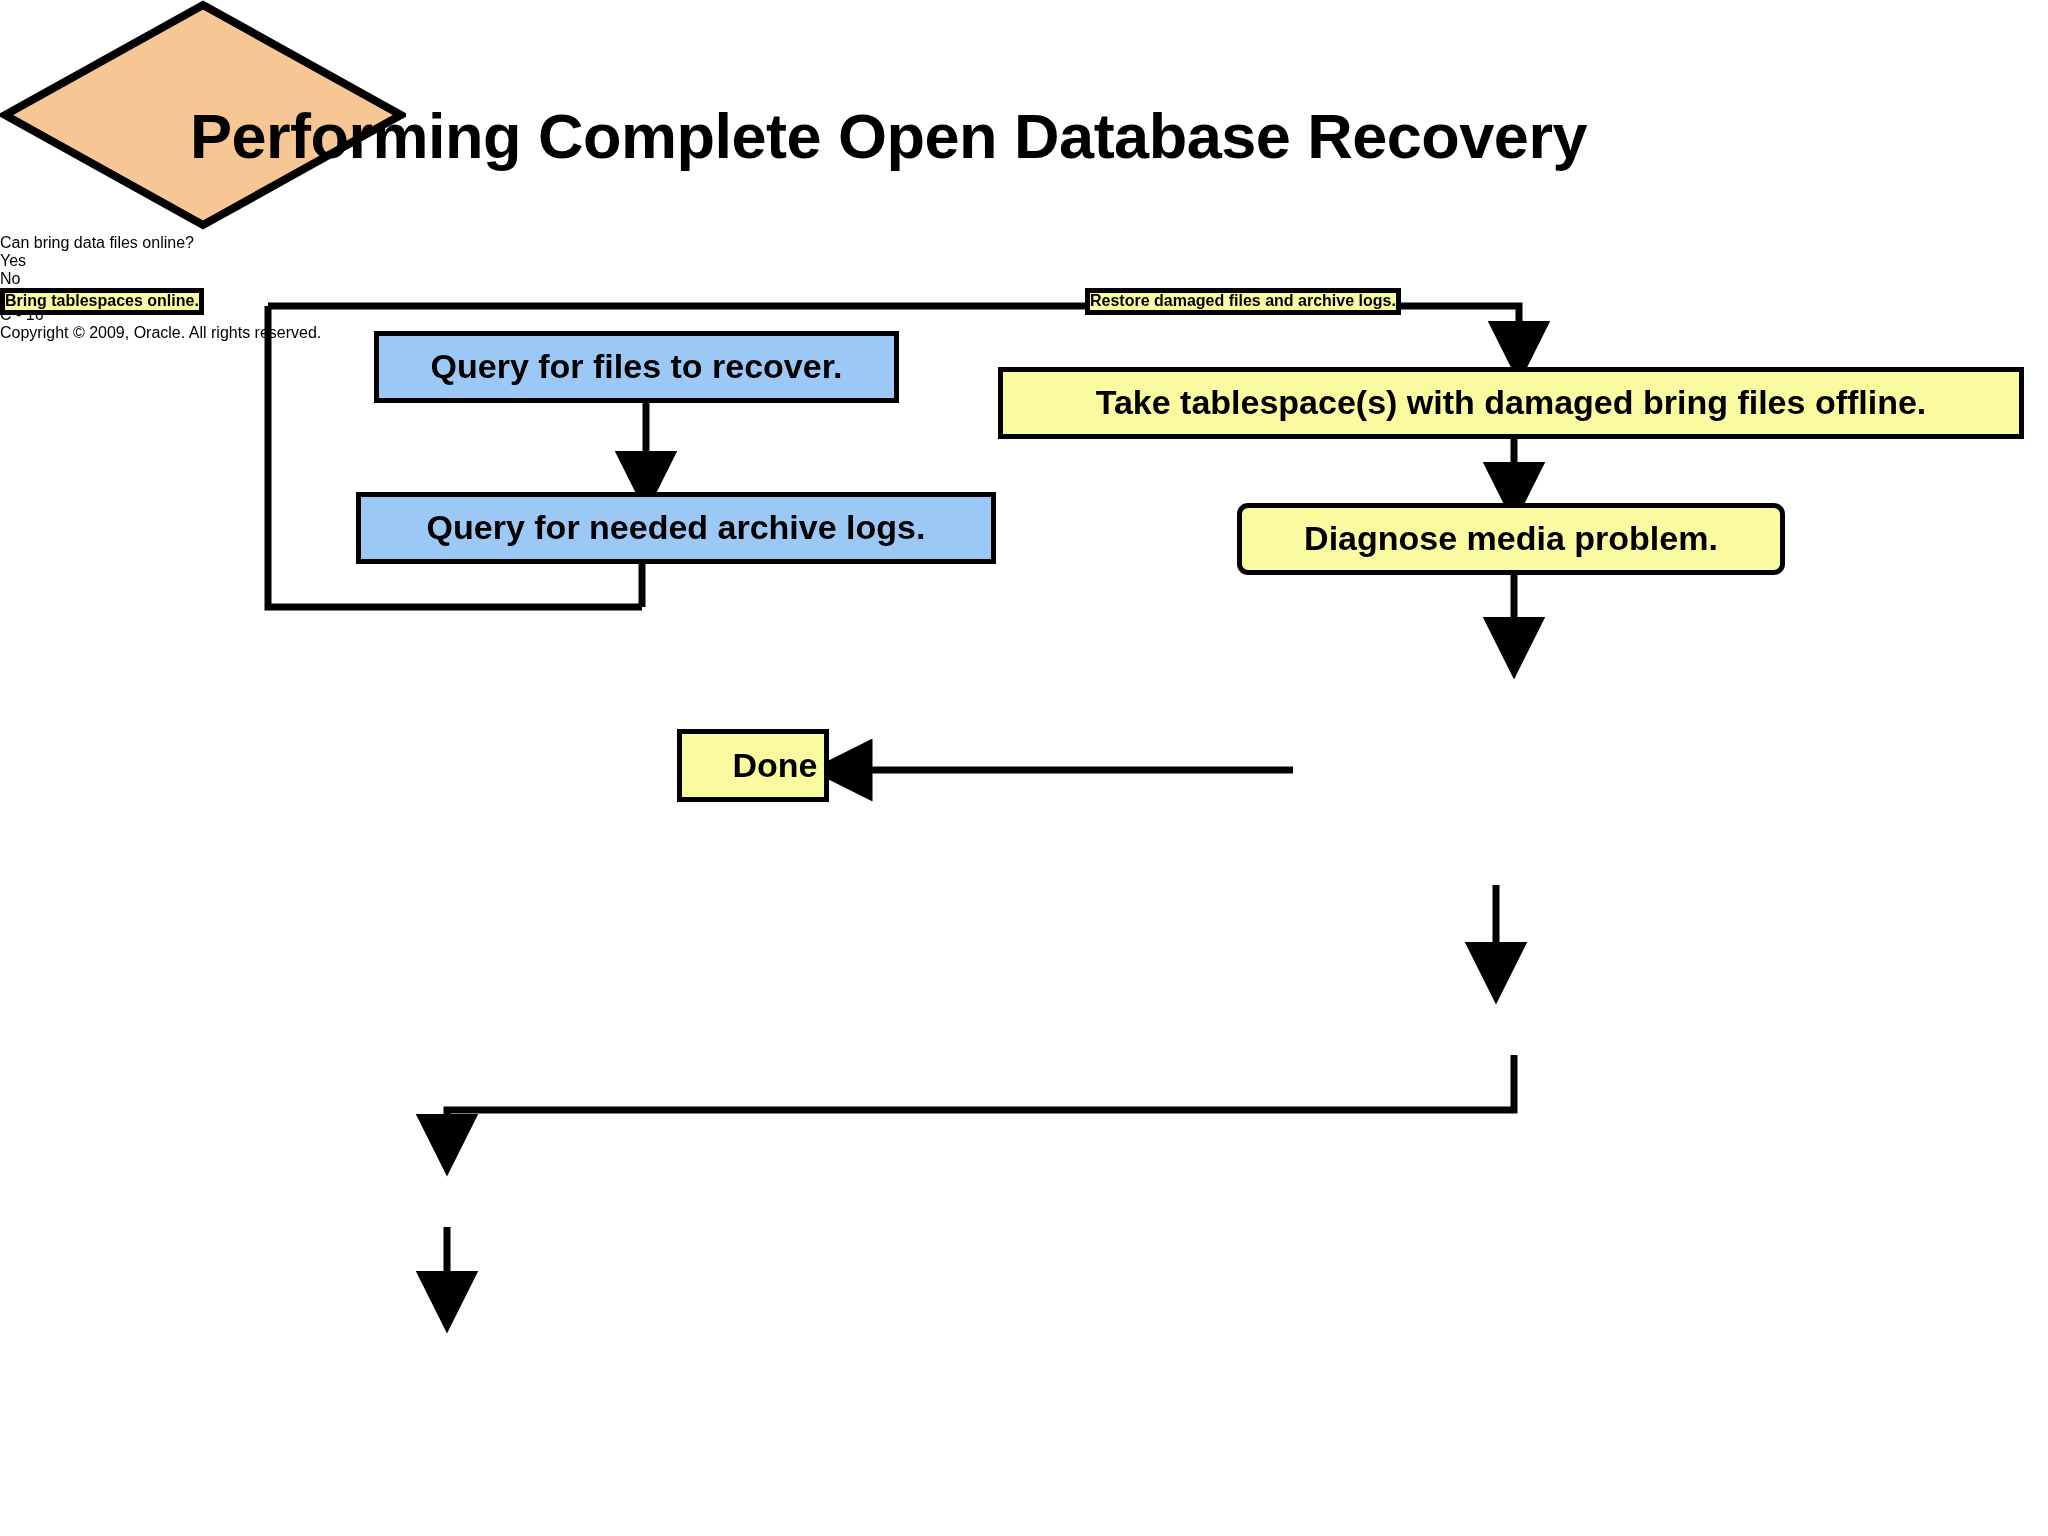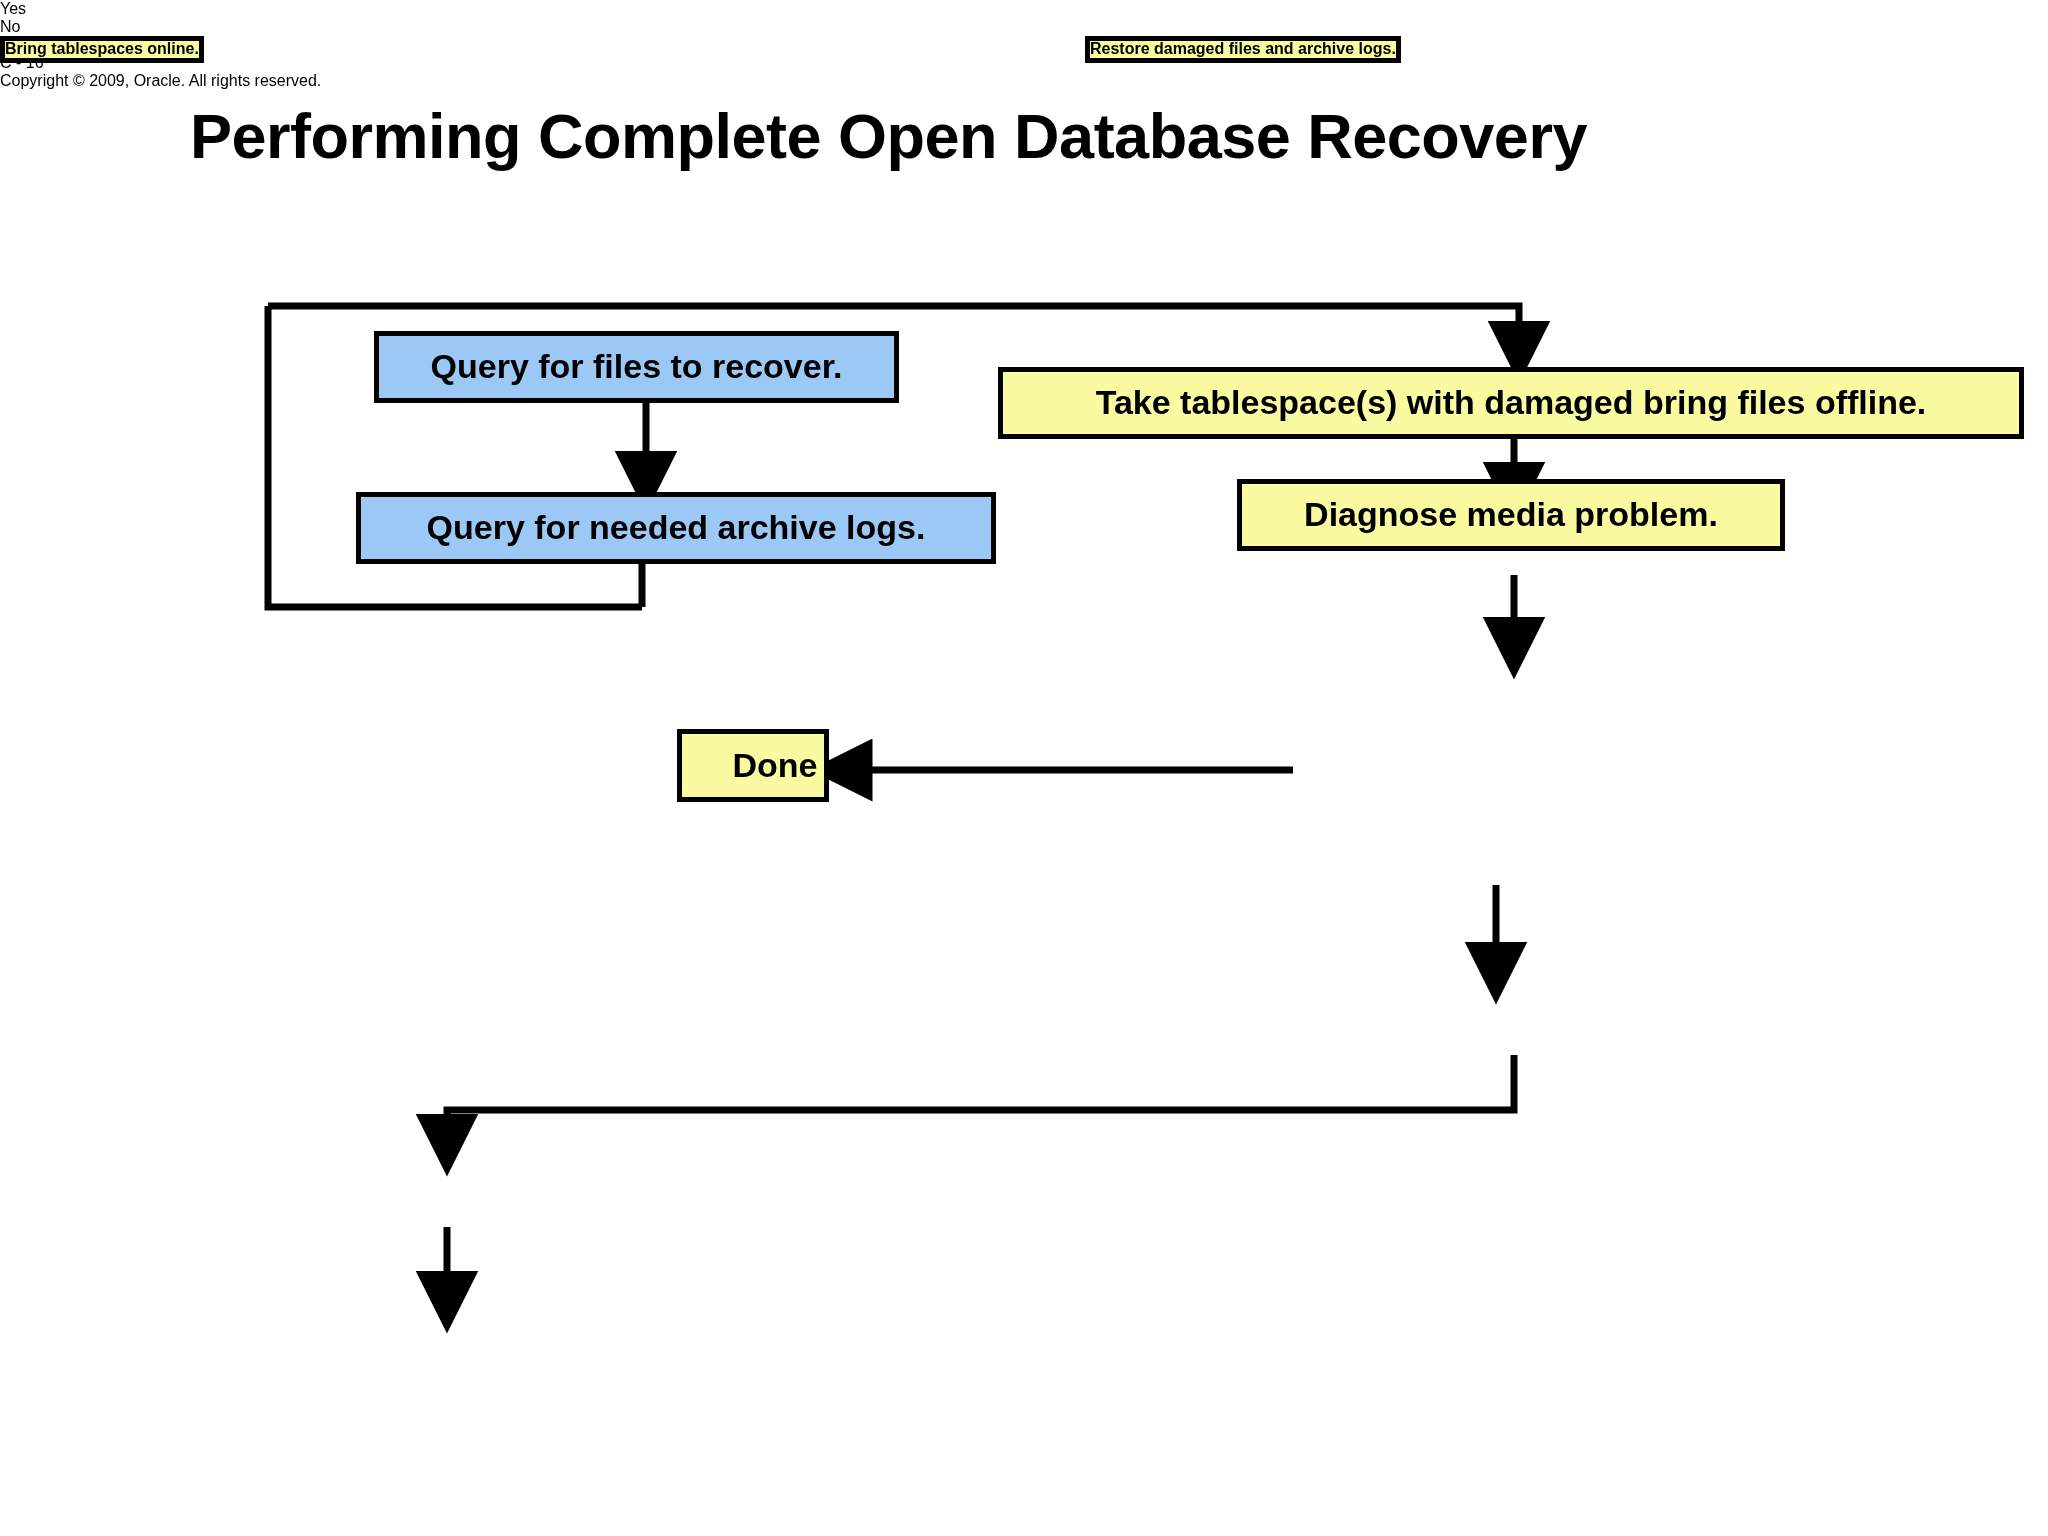--- a/index.html
+++ b/index.html
@@ -46,21 +46,21 @@
     text-align: center;
     line-height: 1.05;
     white-space: nowrap;
   }
   .node.blue   { background: #9CC8F5; }
   .node.yellow { background: #FAFAA0; }
 
   .n-query-files   { left: 374px; top: 331px;  width: 525px;  height: 72px;  font-size: 34px; }
   .n-query-logs    { left: 321px; top: 492px;  width: 640px;  height: 72px;  font-size: 34px; margin-left: 35px; }
   .n-take-offline  { left: 998px; top: 367px;  width: 1026px; height: 72px;  font-size: 34px; }
-  .n-diagnose      { left: 1237px; top: 479px; width: 548px;  height: 72px;  font-size: 34px; }
+  .n-diagnose      { left: 1237px; top: 503px; width: 548px;  height: 72px;  font-size: 34px; border-radius: 11px; }
   .n-done          { left: 677px; top: 729px;  width: 152px;  height: 73px;  font-size: 34px; padding-left: 44px; }
   .n-restore       { left: 1085px; top": 0;    }
   .n-restore       { left: 1085px; top: 983px;  width: 830px;  height: 72px;  font-size: 34px; }
   .n-recover       { left: 243px; top: 1155px; width: 405px;  height: 72px;  font-size: 34px; }
   .n-bring-online  { left: 170px; top: 1312px; width: 534px;  height: 72px;  font-size: 34px; }
 
   /* diamond */
   .diamond-wrap {
     position: absolute;
     left: 1293px; top: 655px;
@@ -157,20 +157,30 @@
   </div>
 
   <div class="node blue n-query-files">Query for files to recover.</div>
 
   <div class="node blue n-query-logs">Query for needed archive logs.</div>
 
   <div class="node yellow n-take-offline">Take tablespace(s) with damaged bring files offline.</div>
 
   <div class="node yellow n-diagnose">Diagnose media problem.</div>
 
+  <div class="diamond-wrap">
+    <svg width="406" height="230">
+      <polygon points="203,5 401,115 203,225 5,115" fill="#F7C695" stroke="#000000" stroke-width="8"></polygon>
+    </svg>
+    <div class="diamond-text">
+      <span>Can bring</span>
+      <span>data files</span>
+      <span>online?</span>
+    </div>
+  </div>
 
   <div class="branch-label lbl-yes">Yes</div>
 
   <div class="branch-label lbl-no">No</div>
 
   <div class="node yellow n-done">Done</div>
 
   <div class="node yellow n-restore">Restore damaged files and archive logs.</div>
 
   <div class="node yellow n-recover">Recover data files.</div>

